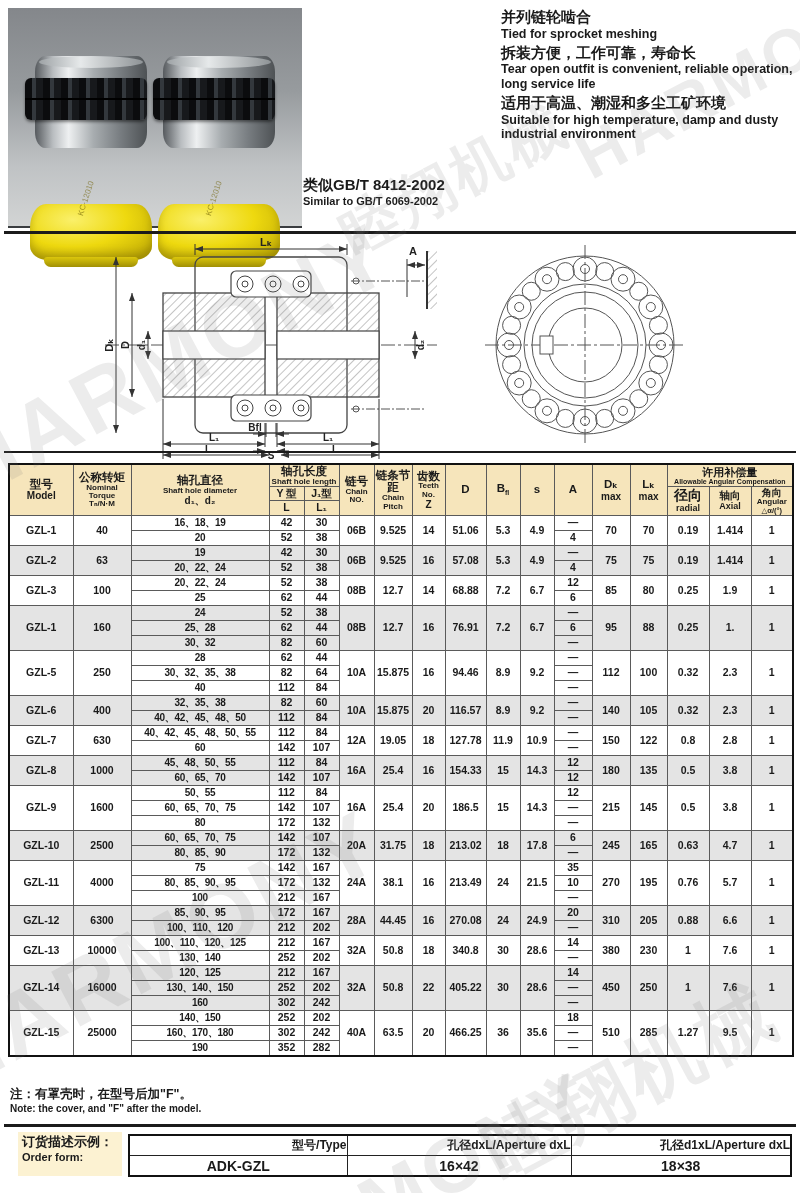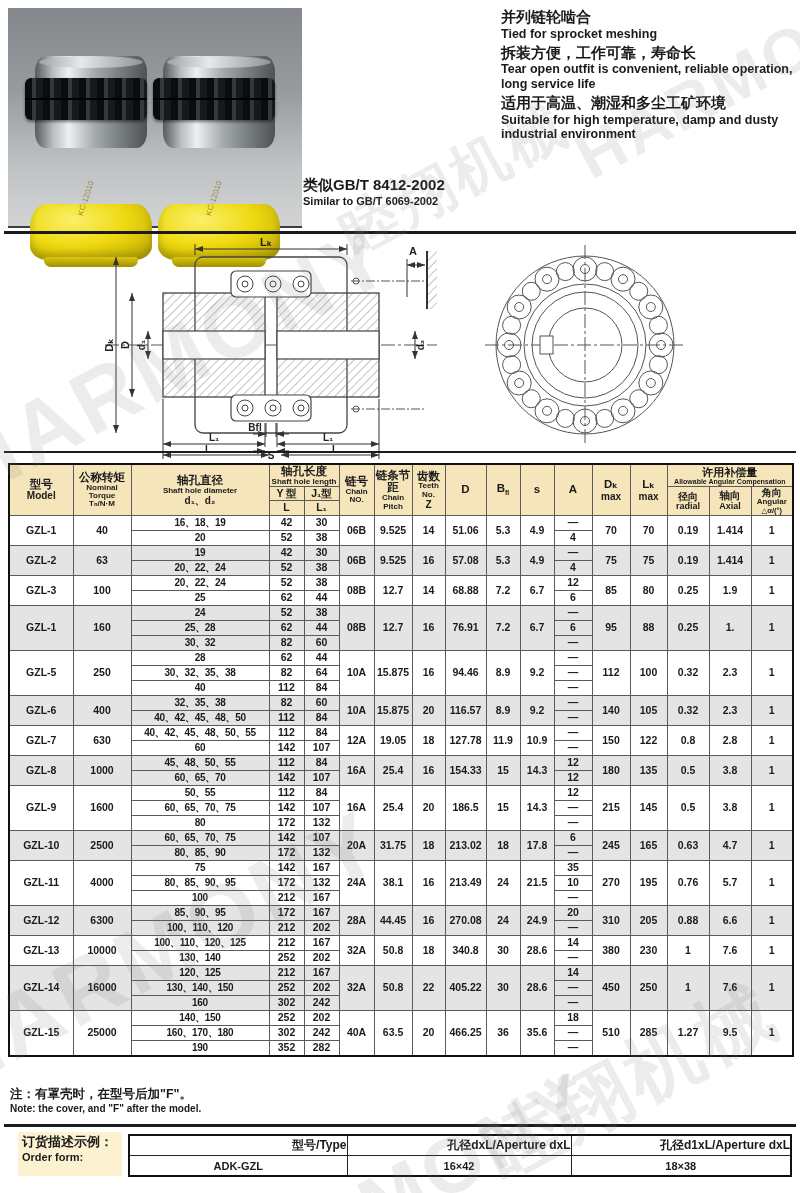--- a/index.html
+++ b/index.html
@@ -56,21 +56,21 @@
   #note{position:absolute;left:10px;top:1086px;z-index:3;}
   #note .n-zh{font-size:12.5px;font-weight:bold;}
   #note .n-en{font-size:10px;font-weight:bold;}
   #orderlabel{position:absolute;left:18px;top:1132px;width:96px;height:40px;background:#fcf2d2;
       padding:2px 4px;z-index:3;}
   #orderlabel .o-zh{font-size:13px;font-weight:bold;line-height:1.3;}
   #orderlabel .o-en{font-size:11px;font-weight:bold;}
   #ordertable{position:absolute;left:128px;top:1134px;z-index:3;}
   table.order{border-collapse:collapse;table-layout:fixed;width:662px;border:2px solid #111;}
   table.order td{border:1.5px solid #222;text-align:center;font-weight:bold;height:19px;
-      font-size:11px;padding:0;}
+      font-size:14px;padding:0;}
   table.order tr:first-child td{font-size:12px;text-align:right;}
 </style>
 </head>
 <body>
 
 <div id="page">
 
   <div class="wm" style="left:560px;top:40px;font-size:64px;">HARMONY</div>
   <div class="wm" style="left:330px;top:140px;font-size:58px;">睦翔机械</div>
   <div class="wm" style="left:-70px;top:310px;font-size:88px;">HARMONY</div>
@@ -321,21 +321,21 @@
             </th>
         </tr>
         <tr>
           <th>
               <span class="th-sym" style="font-size:10.5px">Y 型</span>
             </th>
           <th>
               <span class="th-sym" style="font-size:10.5px">J₁型</span>
             </th>
           <th rowspan="2">
-              <span class="th-zh" style="font-size:10px">径向</span>
+              <span class="th-zh" style="font-size:14px">径向</span>
               <span class="th-en" style="font-size:9px">radial</span>
             </th>
           <th rowspan="2">
               <span class="th-zh" style="font-size:10.5px">轴向</span>
               <span class="th-en" style="font-size:9px">Axial</span>
             </th>
           <th rowspan="2">
               <span class="th-zh" style="font-size:10px">角向</span>
               <span class="th-en" style="font-size:8px">Angular</span>
               <span class="th-en" style="font-size:7.5px">△α/(°)</span>

